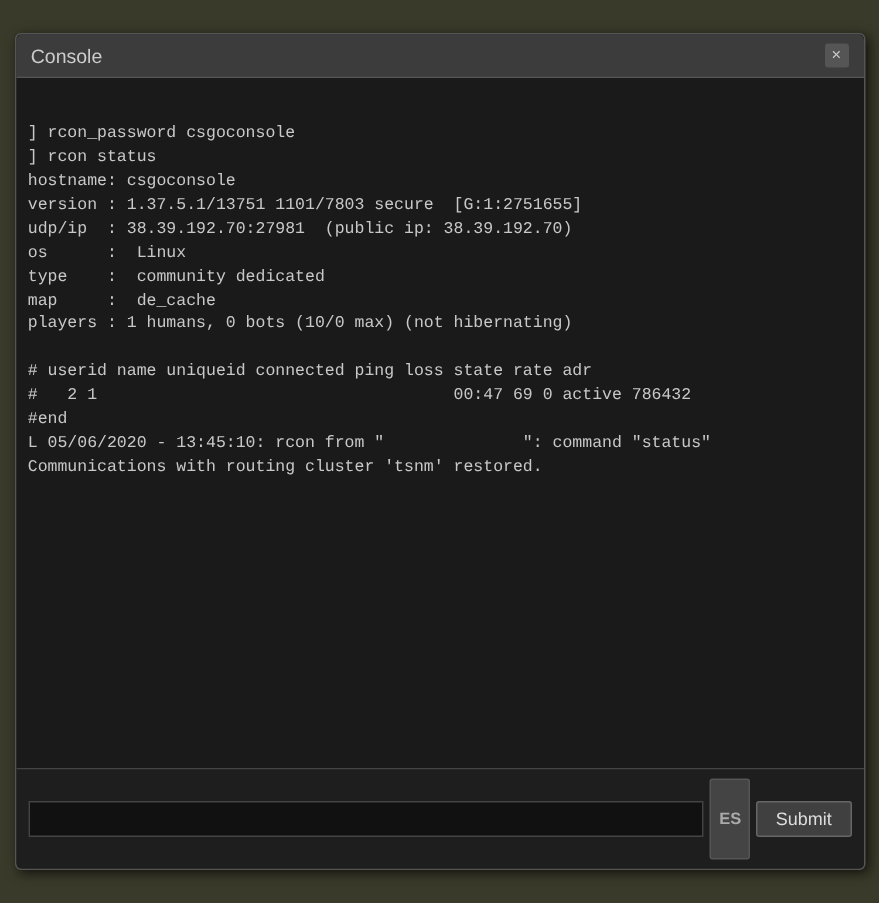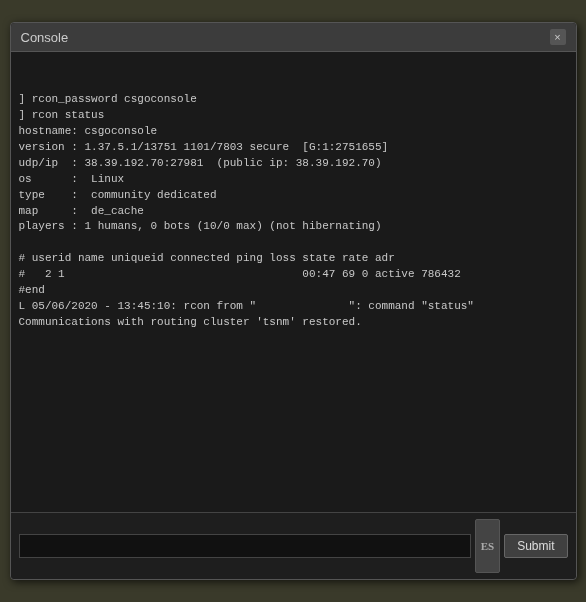--- a/index.html
+++ b/index.html
@@ -59,21 +59,21 @@
       padding: 0;
       line-height: 1;
     }
 
     .output-area {
       flex: 1;
       background: #1a1a1a;
       color: #c8c8c8;
       font-size: 11px;
       font-family: 'Courier New', Courier, monospace;
-      padding: 24px 8px;
+      padding: 14px 8px;
       overflow-y: auto;
       white-space: pre;
       min-height: 460px;
       max-height: 460px;
       line-height: 1.45;
     }
 
     .input-row {
       display: flex;
       align-items: center;
@@ -92,21 +92,21 @@
       font-size: 12px;
       font-family: 'Courier New', Courier, monospace;
       padding: 4px 6px;
       outline: none;
     }
 
     .es-badge {
       background: #444;
       color: #aaa;
       font-size: 11px;
-      font-family: Liberation Serif, serif;
+      font-family: Liberation Sans, sans-serif;
       padding: 20px 5px;
       border: 1px solid #555;
       border-radius: 2px;
       font-weight: bold;
     }
 
     .submit-btn {
       background: #404040;
       color: #ddd;
       border: 1px solid #666;

